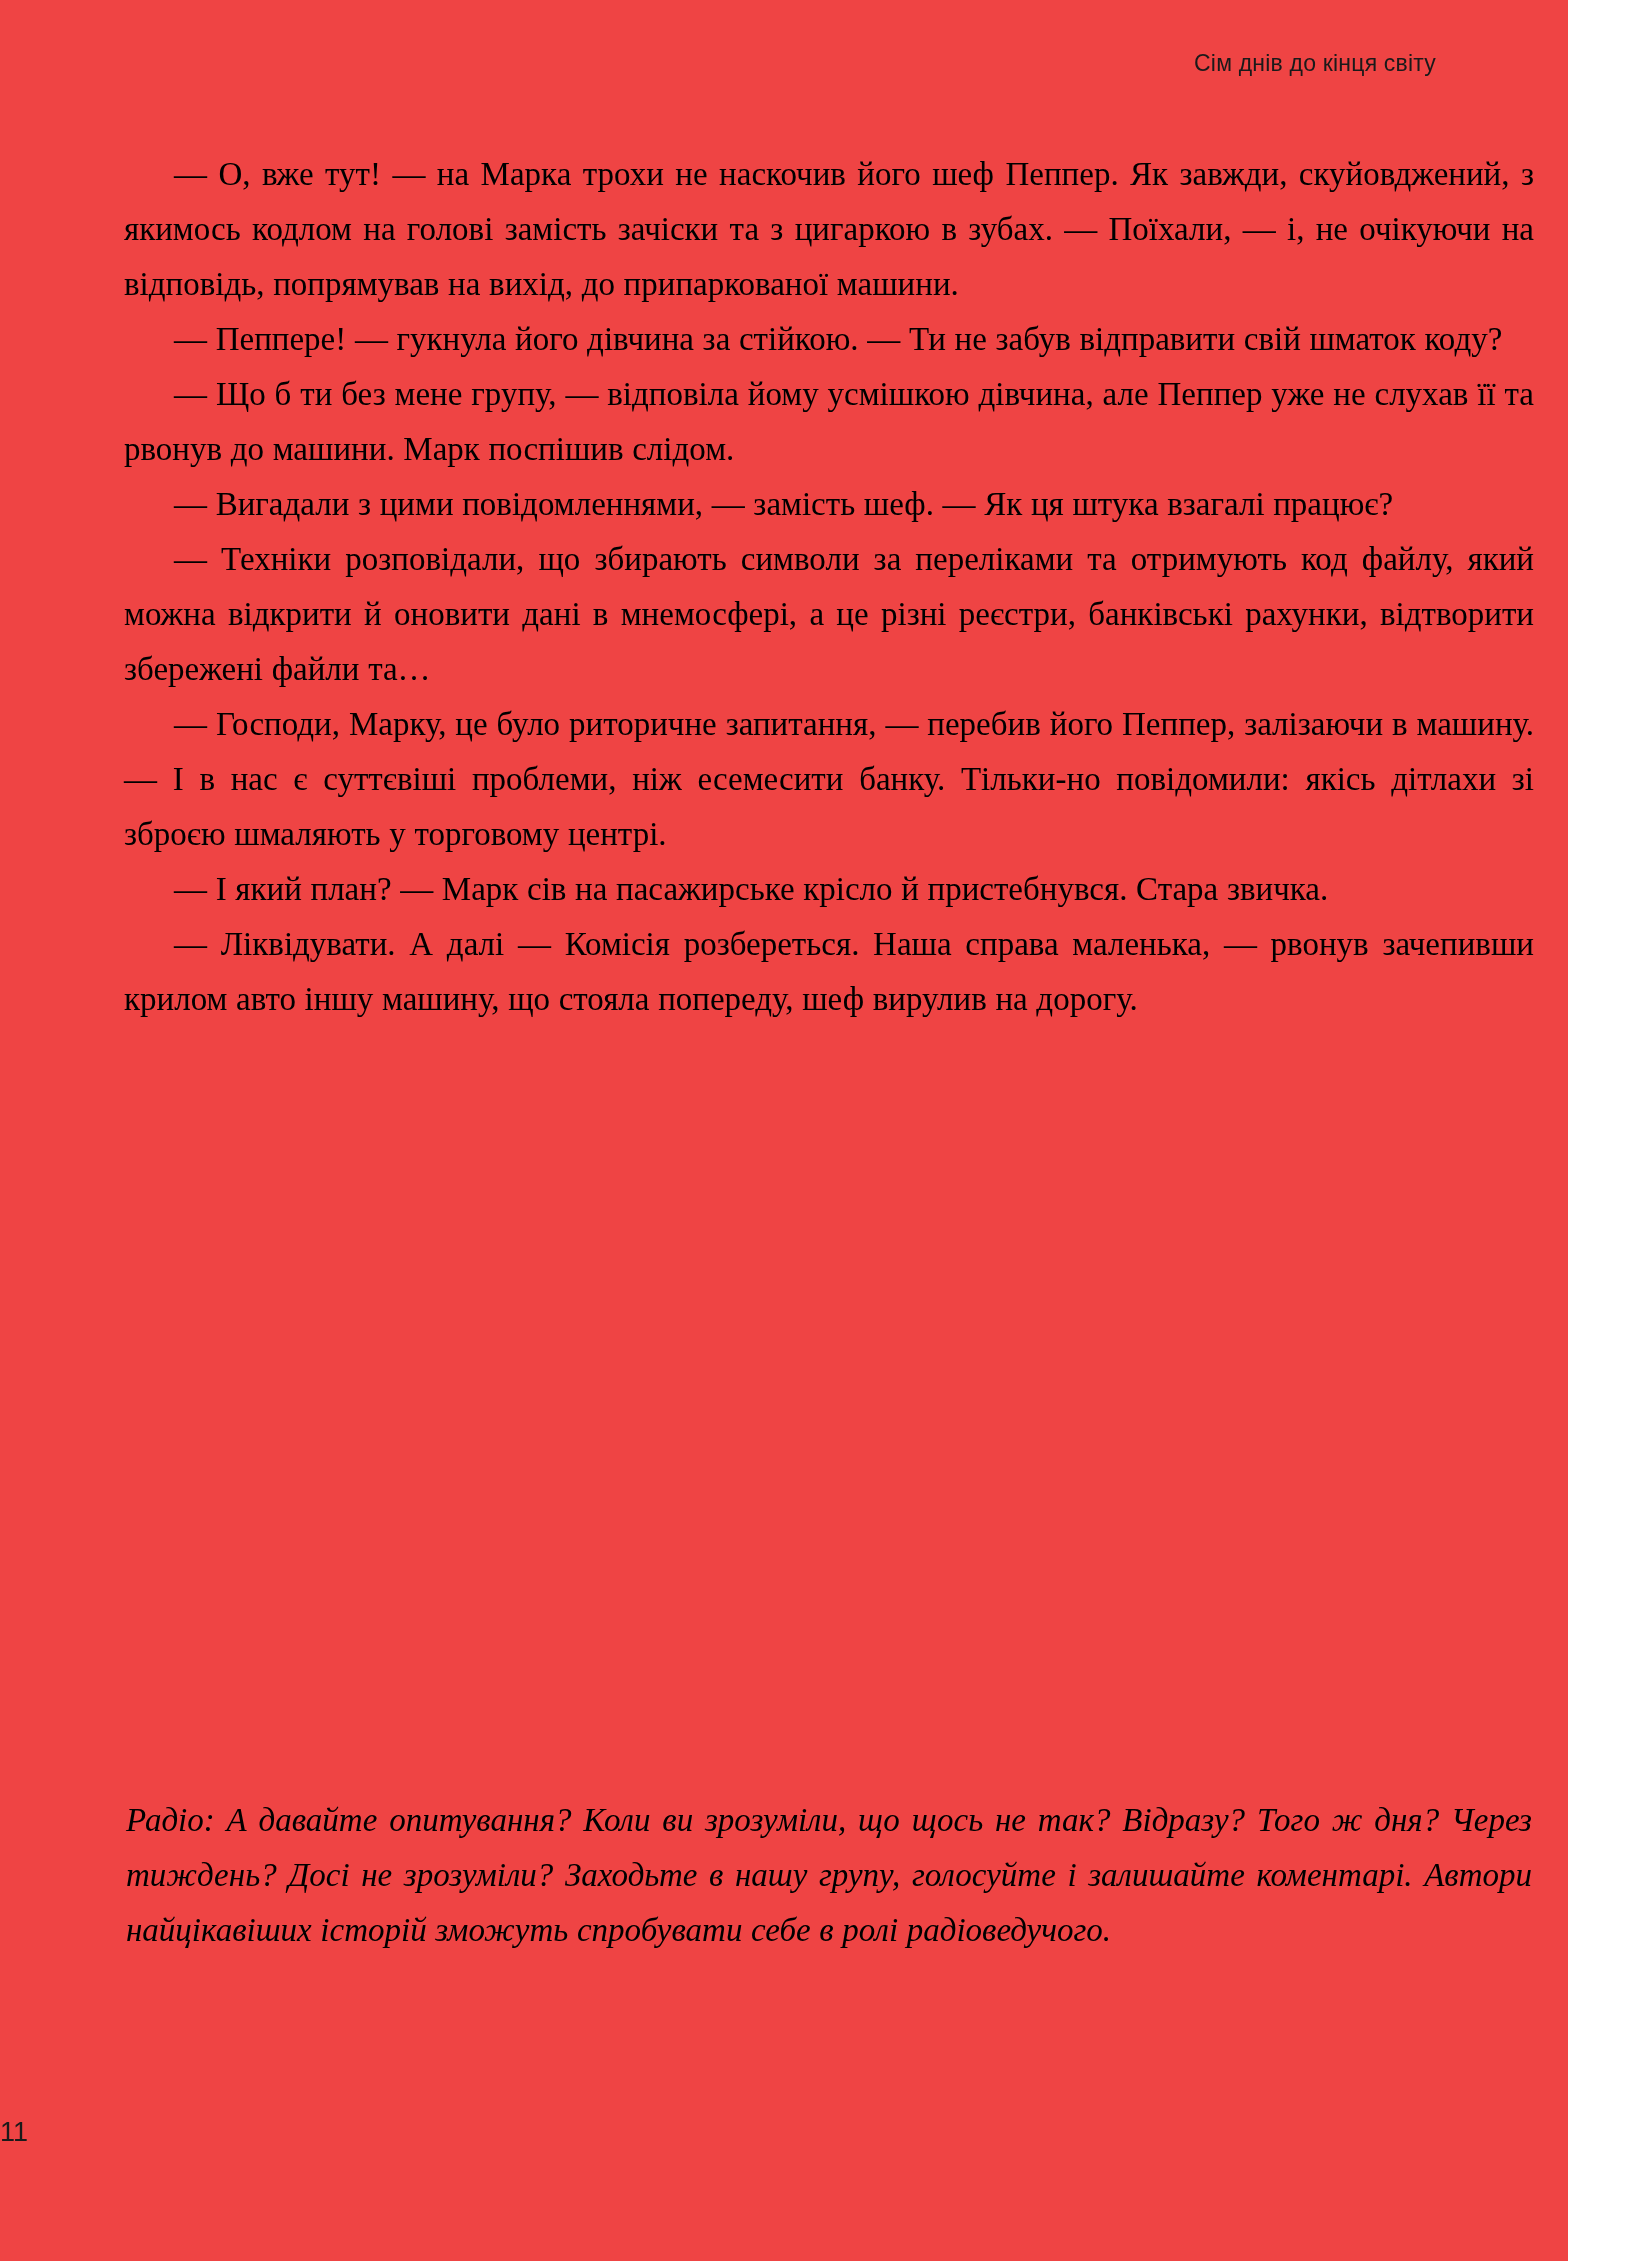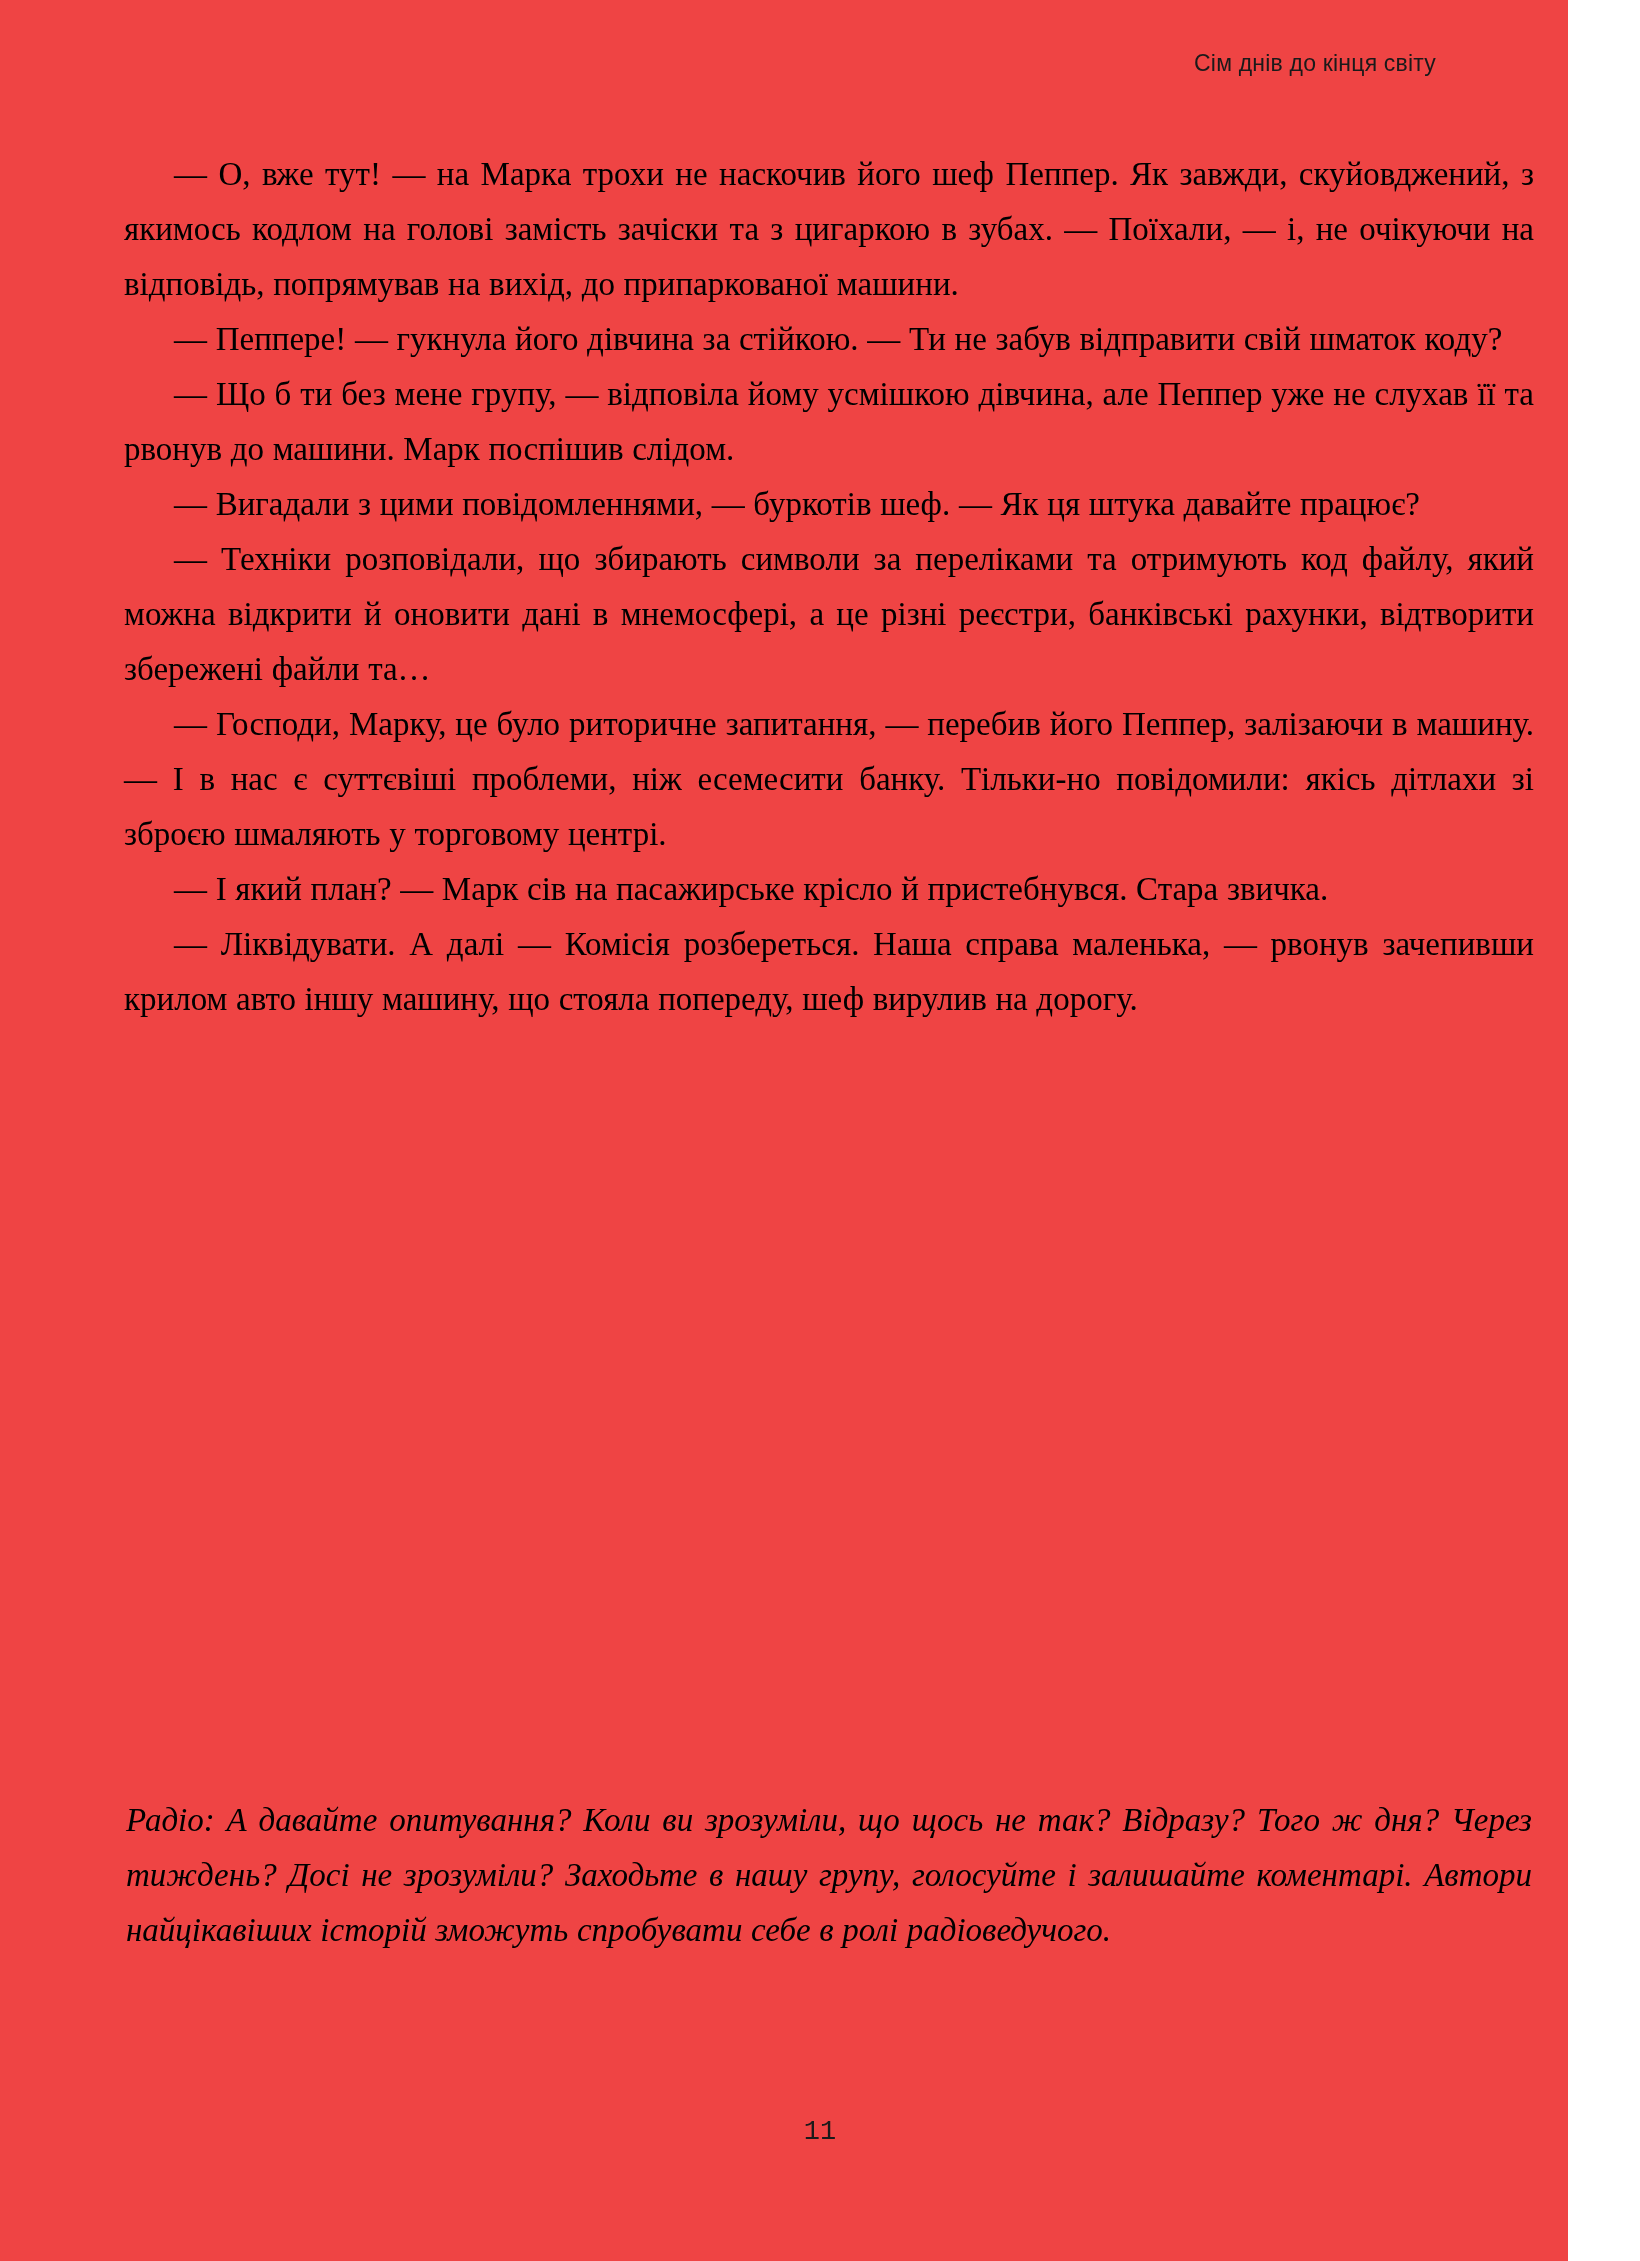--- a/index.html
+++ b/index.html
@@ -63,38 +63,38 @@
     text-align: justify;
     margin: 2px;
     text-indent: 0;
     word-spacing: 0.4px;
   }
   .folio {
     position: absolute;
     top: 2117px;
     left: 0;
     width: 1640px;
-    text-align: center;
-    font-family: Liberation Mono, monospace;
+    text-align: left;
+    font-family: Liberation Sans, sans-serif;
     font-size: 27px;
     color: #1a1a1a;
   }
 </style>
 </head>
 <body>
 
 <div class="page">
 
   <div class="running-head">Сім днів до кінця світу</div>
 
   <div class="text-block">
     <p class="body">— О, вже тут! — на Марка трохи не наскочив його шеф Пеппер. Як завжди, скуйовджений, з якимось кодлом на голові замість зачіски та з цигаркою в зубах. — Поїхали, — і, не очікуючи на відповідь, попрямував на вихід, до припаркованої машини.</p>
     <p class="body">— Пеппере! — гукнула його дівчина за стійкою. — Ти не забув відправити свій шматок коду?</p>
     <p class="body">— Що б ти без мене групу, — відповіла йому усмішкою дівчина, але Пеппер уже не слухав її та рвонув до машини. Марк поспішив слідом.</p>
-    <p class="body">— Вигадали з цими повідомленнями, — буркотів шеф. — Як ця штука давайте працює?</p>
+    <p class="body">— Вигадали з цими повідомленнями, — замість шеф. — Як ця штука взагалі працює?</p>
     <p class="body">— Техніки розповідали, що збирають символи за переліками та отримують код файлу, який можна відкрити й оновити дані в мнемосфері, а це різні реєстри, банківські рахунки, відтворити збережені файли та…</p>
     <p class="body">— Господи, Марку, це було риторичне запитання, — перебив його Пеппер, залізаючи в машину. — І в нас є суттєвіші проблеми, ніж есемесити банку. Тільки-но повідомили: якісь дітлахи зі зброєю шмаляють у торговому центрі.</p>
     <p class="body">— І який план? — Марк сів на пасажирське крісло й пристебнувся. Стара звичка.</p>
     <p class="body">— Ліквідувати. А далі — Комісія розбереться. Наша справа маленька, — рвонув зачепивши крилом авто іншу машину, що стояла попереду, шеф вирулив на дорогу.</p>
   </div>
 
   <div class="radio-block">
     <p class="radio">Радіо: А давайте опитування? Коли ви зрозуміли, що щось не так? Відразу? Того ж дня? Через тиждень? Досі не зрозуміли? Заходьте в нашу групу, голосуйте і залишайте коментарі. Автори найцікавіших історій зможуть спробувати себе в ролі радіоведучого.</p>
   </div>
 

